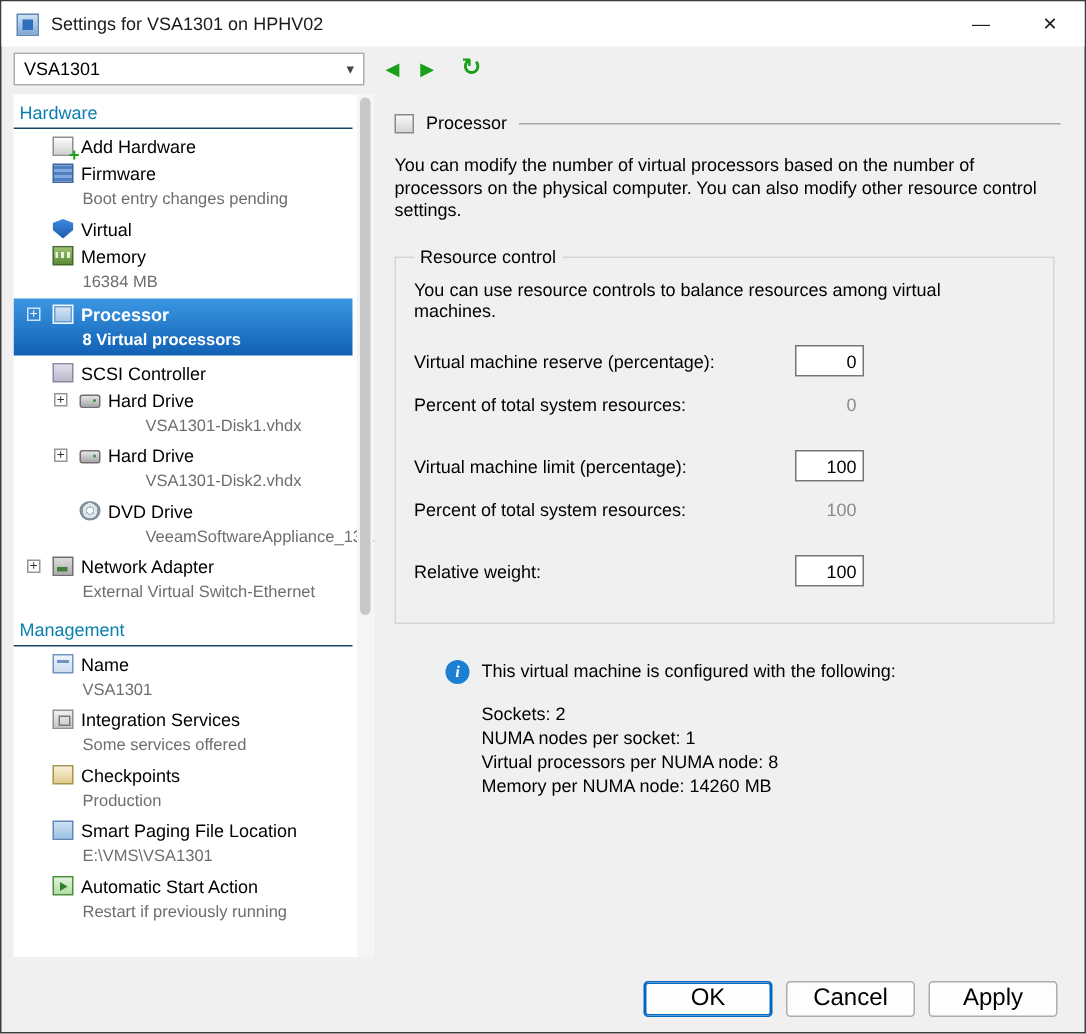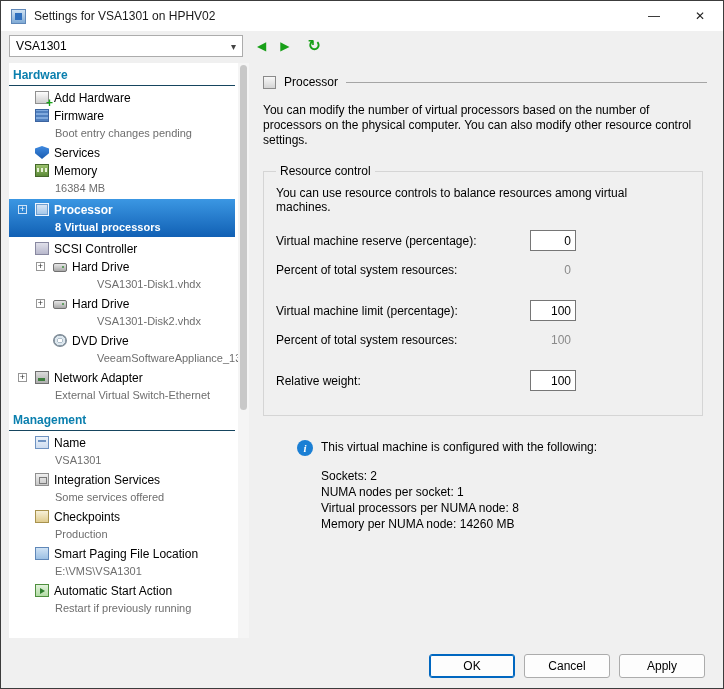--- a/index.html
+++ b/index.html
@@ -32,21 +32,21 @@
   .navbtn.refresh { font-size: 16px; margin-left: 18px; line-height: 14px; }
 
   
   .bodyarea { flex: 1; display: flex; padding: 2px 8px 6px 8px; overflow: hidden; }
 
   .sidebar { width: 240px; background: #fff; position: relative; padding: 2px 14px 0 0; overflow: hidden; flex: 0 0 240px; }
   .vscroll { position: absolute; top: 0; right: 0; bottom: 0; width: 11px; background: #f5f5f5; }
   .vscroll .thumb { position: absolute; top: 2px; left: 2px; width: 7px; height: 60%; background: #c8c8c8; border-radius: 4px; }
 
   .tree { font-size: 12px; }
-  .section-h { color: #0a7fae; font-weight: bold; padding: 3px 4px 3px 4px; border-bottom: 1px solid #16455f; margin-bottom: 3px; }
+  .section-h { color: #0a7fae; font-weight: normal; padding: 3px 4px 3px 4px; border-bottom: 1px solid #16455f; margin-bottom: 3px; }
   .section-h.mgmt { margin-top: 8px; }
 
   .t-item { display: flex; align-items: center; height: 17px; padding-left: 26px; position: relative; margin-bottom: 1px; }
   .t-item.lvl2 { padding-left: 44px; }
   .exp { position: absolute; left: 9px; top: 4px; width: 9px; height: 9px; border: 1px solid #969696;
     background: #fff; color: #333; font-size: 9px; line-height: 7px; text-align: center; }
   .lvl2 .exp { left: 27px; }
   .t-label { color: #000; white-space: nowrap; }
   .t-sub { padding-left: 46px; height: 15px; color: #6e6e6e; font-size: 11px; display: flex; align-items: center; margin-bottom: 4px; white-space: nowrap; }
   .t-sub.lvl2 { padding-left: 88px; }
@@ -113,21 +113,21 @@
   .info-head { display: flex; align-items: flex-start; gap: 8px; }
   .info-icon { flex: 0 0 16px; width: 16px; height: 16px; border-radius: 50%; background: #1b7fd4; color: #fff;
     font-style: italic; font-weight: bold; font-size: 11px; line-height: 16px; text-align: center;
     font-family: "Liberation Serif", serif; }
   .info-lines { margin: 12px 0 0 24px; line-height: 16px; }
 
   
   .btnbar { height: 44px; display: flex; align-items: center; justify-content: flex-end; gap: 9px;
     padding-right: 18px; flex: 0 0 auto; }
   .btn { width: 86px; height: 24px; background: #fdfdfd; border: 1px solid #acacac; border-radius: 3px;
-    font-size: 12px; font-family: "Liberation Sans", sans-serif; color: #000; }
+    font-size: 16px; font-family: "Liberation Sans", sans-serif; color: #000; }
   .btn.default { border: 1px solid #0067c0; box-shadow: inset 0 0 0 1px #0067c0; }
 </style>
 </head>
 <body>
 
 <div class="window">
 
   <div class="titlebar">
     <span class="win-icon"></span>
     <span class="title">Settings for VSA1301 on HPHV02</span>
@@ -157,21 +157,21 @@
         </div>
 
         <div class="t-item">
           <span class="t-icon ic-firmware"></span>
           <span class="t-label">Firmware</span>
         </div>
         <div class="t-sub">Boot entry changes pending</div>
 
         <div class="t-item">
           <span class="t-icon ic-shield"></span>
-          <span class="t-label">Services</span>
+          <span class="t-label">Virtual</span>
         </div>
 
         <div class="t-item">
           <span class="t-icon ic-memory"></span>
           <span class="t-label">Memory</span>
         </div>
         <div class="t-sub">16384 MB</div>
 
         <div class="sel-block">
           <div class="t-item">

